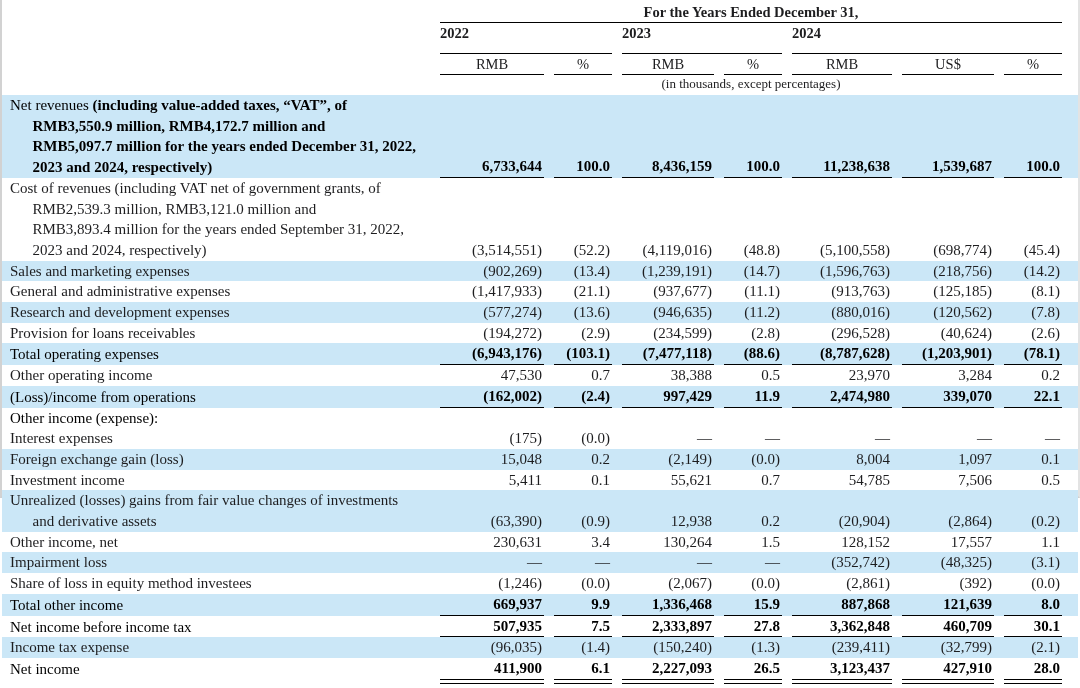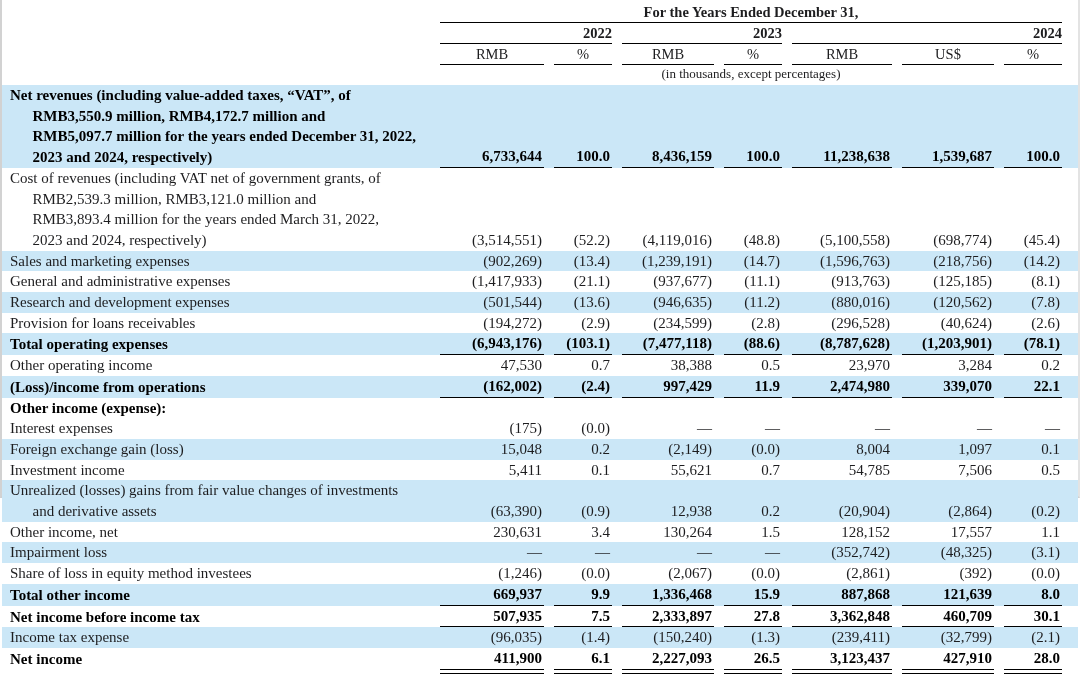--- a/index.html
+++ b/index.html
@@ -29,26 +29,26 @@
   .hdr-title-cell {
     grid-column: 2 / 9;
     text-align: center;
     font-weight: bold;
     font-size: 14.5px;
     line-height: 17px;
     border-bottom: 1.8px solid #000;
     padding-bottom: 1px;
   }
   .hdr-year {
-    text-align: right;
+    text-align: left;
     font-weight: bold;
     font-size: 14.5px;
     line-height: 17px;
     border-bottom: 1.8px solid #000;
-    padding-bottom: 1px;
+    padding-bottom: 11px;
   }
   .yg-2022 { grid-column: 2 / 4; }
   .yg-2023 { grid-column: 4 / 6; }
   .yg-2024 { grid-column: 6 / 9; }
   .hdr-col {
     text-align: center;
     font-weight: normal;
     font-size: 14.5px;
     line-height: 17px;
     border-bottom: 1.8px solid #000;
@@ -68,21 +68,21 @@
   .row {
     font-size: 15px;
     line-height: 20.7px;
   }
   .row.hl { background: #cbe7f7; }
   .row.bold .label, .row.bold .val { font-weight: bold; color: #000; }
   .label {
     white-space: pre;
     overflow: visible;
   }
-  .label .strong { font-weight: bold; color: #000; }
+  .label .strong { font-weight: normal; color: #000; }
   .val {
     text-align: right;
     padding-right: 2px;
     min-height: 20.7px;
     box-sizing: border-box;
   }
   .row.rule1 .val { border-bottom: 1.8px solid #000; }
   .row.rule2 { padding-bottom: 6px; }
   .row.rule2 .val {
     border-bottom: 1.8px solid #000;
@@ -137,21 +137,21 @@
       <div class="val">100.0</div>
       <div class="val">8,436,159</div>
       <div class="val">100.0</div>
       <div class="val">11,238,638</div>
       <div class="val">1,539,687</div>
       <div class="val">100.0</div>
     </div>
       <div class="row grid">
       <div class="label"><span class="strong"></span><span class="rest">Cost of revenues (including VAT net of government grants, of
       RMB2,539.3 million, RMB3,121.0 million and
-      RMB3,893.4 million for the years ended March 31, 2022,
+      RMB3,893.4 million for the years ended September 31, 2022,
       2023 and 2024, respectively)</span></div>
       <div class="val">(3,514,551)</div>
       <div class="val">(52.2)</div>
       <div class="val">(4,119,016)</div>
       <div class="val">(48.8)</div>
       <div class="val">(5,100,558)</div>
       <div class="val">(698,774)</div>
       <div class="val">(45.4)</div>
     </div>
       <div class="row grid hl">
@@ -169,21 +169,21 @@
       <div class="val">(1,417,933)</div>
       <div class="val">(21.1)</div>
       <div class="val">(937,677)</div>
       <div class="val">(11.1)</div>
       <div class="val">(913,763)</div>
       <div class="val">(125,185)</div>
       <div class="val">(8.1)</div>
     </div>
       <div class="row grid hl">
       <div class="label"><span class="strong"></span><span class="rest">Research and development expenses</span></div>
-      <div class="val">(501,544)</div>
+      <div class="val">(577,274)</div>
       <div class="val">(13.6)</div>
       <div class="val">(946,635)</div>
       <div class="val">(11.2)</div>
       <div class="val">(880,016)</div>
       <div class="val">(120,562)</div>
       <div class="val">(7.8)</div>
     </div>
       <div class="row grid">
       <div class="label"><span class="strong"></span><span class="rest">Provision for loans receivables</span></div>
       <div class="val">(194,272)</div>

